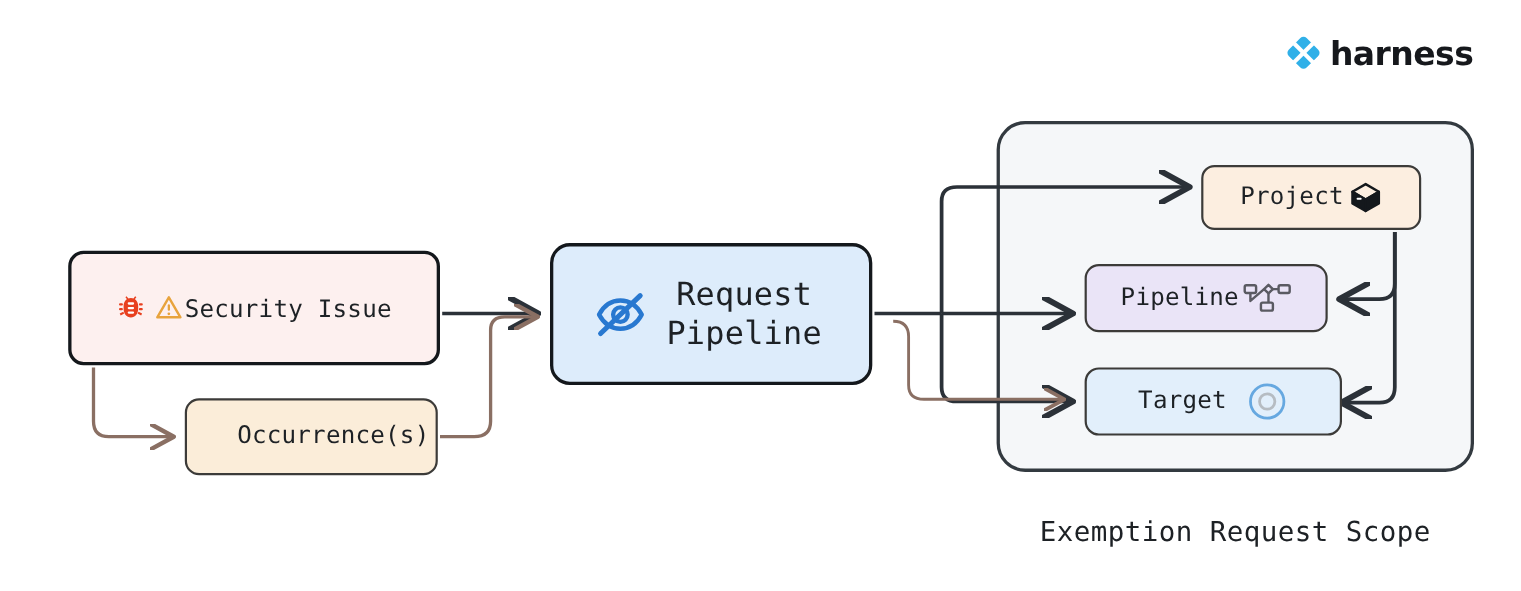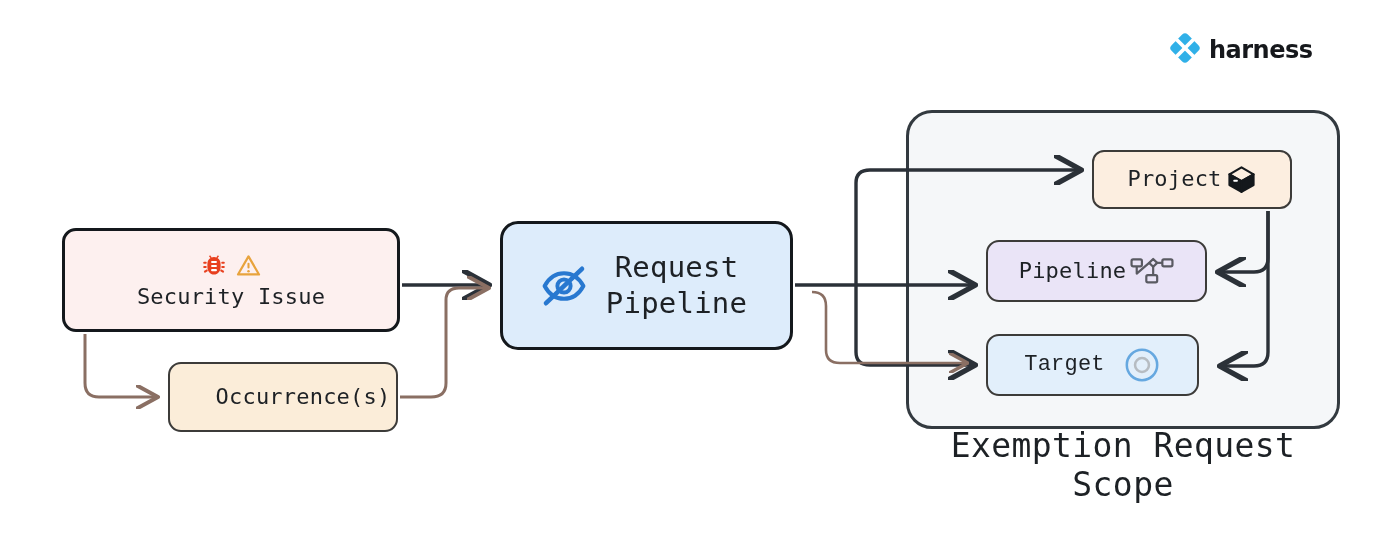--- a/index.html
+++ b/index.html
@@ -21,21 +21,21 @@
   #brand {
     position: absolute;
     left: 1168px;
     top: 31px;
     display: flex;
     align-items: center;
     gap: 7px;
   }
   #brand .brand-text {
     font-family: "DejaVu Sans", "Liberation Sans", sans-serif;
-    font-size: 24px;
+    font-size: 30px;
     font-weight: 700;
     letter-spacing: -0.5px;
     color: #16181c;
     line-height: 1;
   }
   
   #edges {
     position: absolute;
     left: 0;
     top: 0;
@@ -55,21 +55,20 @@
     letter-spacing: 0.2px;
     white-space: nowrap;
   }
   .node .label { line-height: 1.22; }
 
   #node-security {
     left: 62px; top: 228px;
     width: 338px; height: 104px;
     background: #fdf0ef;
     border: 3px solid #14181c;
-    flex-direction: column;
     gap: 2px;
     padding-top: 4px;
   }
   #node-security .icons {
     display: flex;
     align-items: center;
     gap: 9px;
     height: 28px;
   }
 
@@ -102,24 +101,24 @@
     left: 906px; top: 110px;
     width: 434px; height: 319px;
     box-sizing: border-box;
     background: #f5f7f9;
     border: 3px solid #333a40;
     border-radius: 26px;
   }
   #scope-caption {
     position: absolute;
     left: 906px;
-    top: 426px;
+    top: 469px;
     width: 434px;
     text-align: center;
-    font-size: 33px;
+    font-size: 25px;
     color: #1d2125;
     letter-spacing: 0.4px;
   }
 
   #node-project {
     left: 1092px; top: 150px;
     width: 200px; height: 59px;
     background: #fceee0;
     border: 2px solid #3c3b39;
     border-radius: 12px;
@@ -128,26 +127,25 @@
   #node-pipeline {
     left: 986px; top: 240px;
     width: 221px; height: 62px;
     background: #eae4f7;
     border: 2px solid #3c3b39;
     border-radius: 13px;
     gap: 4px;
   }
   #node-target {
     left: 986px; top: 334px;
-    width: 213px; height: 62px;
+    width: 234px; height: 62px;
     background: #e2effb;
     border: 2px solid #3c3b39;
     border-radius: 13px;
     gap: 18px;
-    font-family: Liberation Mono, monospace;
   }
   .node-icon { display: flex; align-items: center; }
 </style>
 </head>
 <body>
 
 <div id="canvas">
 
   <div id="brand">
     <span class="logo-mark">

